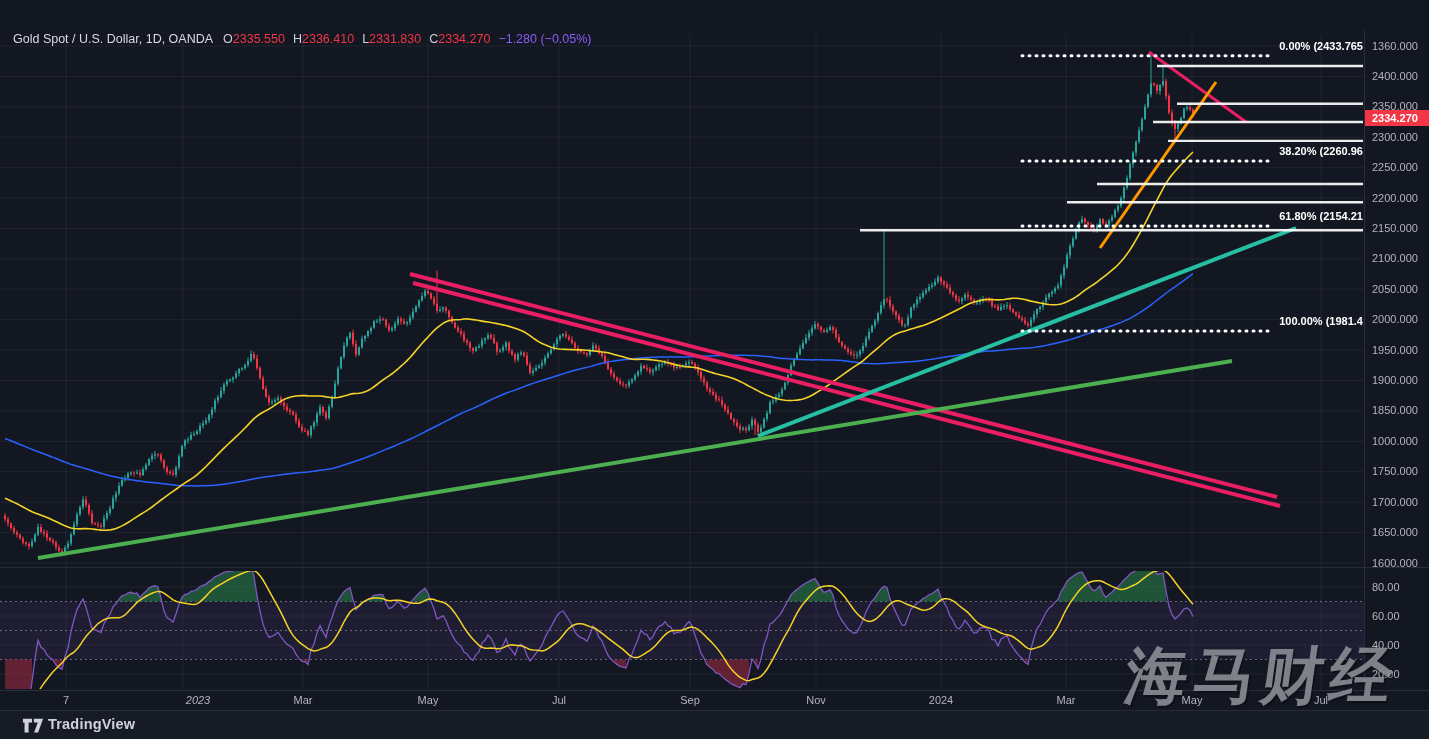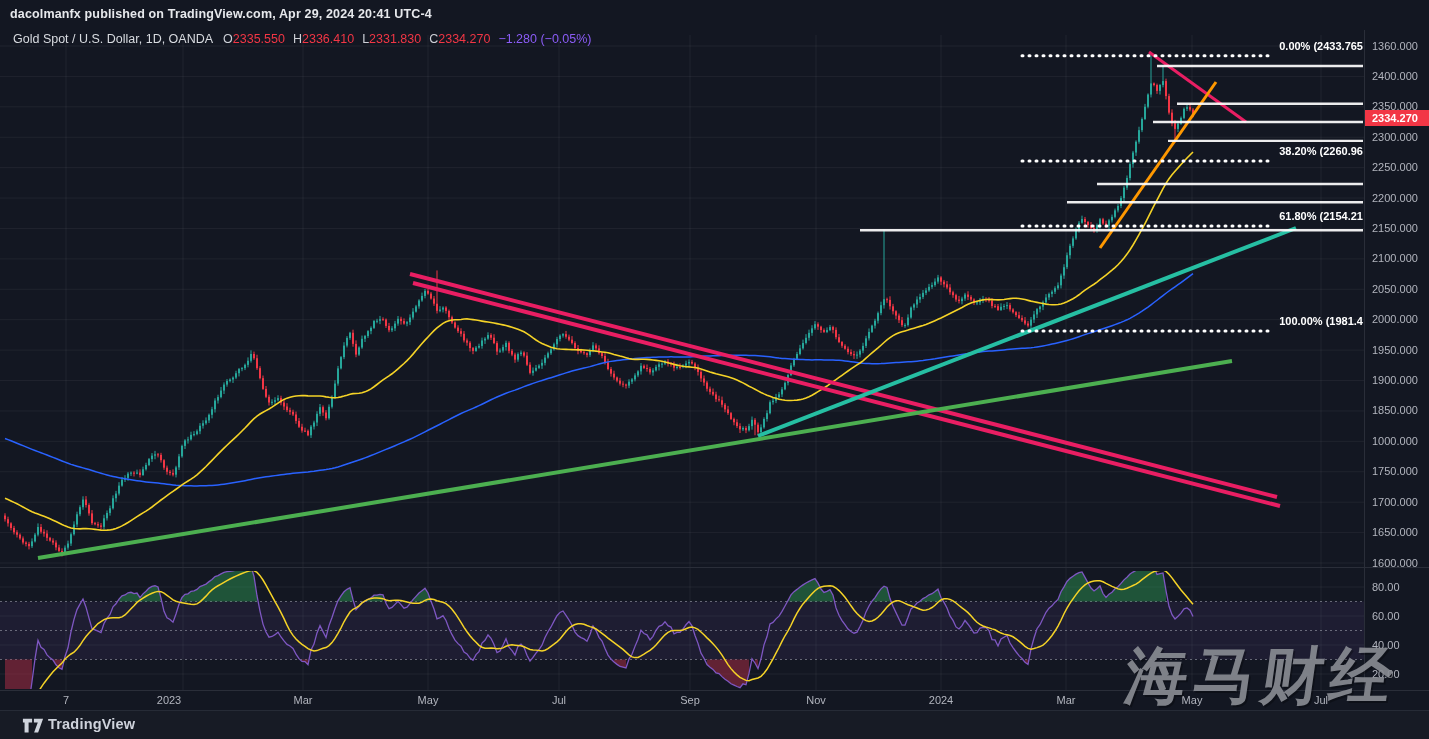--- a/index.html
+++ b/index.html
@@ -30,21 +30,20 @@
   .footer{position:absolute;left:0;top:710px;width:1429px;height:29px;
           background:#171b25;border-top:1px solid #262b36;z-index:7;text-align:right;}
   .brand{position:absolute;left:48px;top:5px;font-size:14.5px;font-weight:700;
          color:#cfd3dc;letter-spacing:.2px;}
   .tvlogo{position:absolute;left:22px;top:6px;}
 </style>
 </head>
 <body>
 
 <div class="app">
-  <div class="hdr">dacolmanfx published on TradingView.com, Apr 29, 2024 20:41 UTC-4</div>
 
   <svg id="chart-svg" width="1429" height="739">
       <line x1="66" y1="35" x2="66" y2="690" stroke="rgba(255,255,255,0.055)"></line>
       <line x1="183" y1="35" x2="183" y2="690" stroke="rgba(255,255,255,0.055)"></line>
       <line x1="303" y1="35" x2="303" y2="690" stroke="rgba(255,255,255,0.055)"></line>
       <line x1="428" y1="35" x2="428" y2="690" stroke="rgba(255,255,255,0.055)"></line>
       <line x1="559" y1="35" x2="559" y2="690" stroke="rgba(255,255,255,0.055)"></line>
       <line x1="690" y1="35" x2="690" y2="690" stroke="rgba(255,255,255,0.055)"></line>
       <line x1="816" y1="35" x2="816" y2="690" stroke="rgba(255,255,255,0.055)"></line>
       <line x1="941" y1="35" x2="941" y2="690" stroke="rgba(255,255,255,0.055)"></line>
@@ -952,21 +951,21 @@
       <div class="lbl" style="left: 1372px; top: 434.856px;">1000.000</div>
       <div class="lbl" style="left: 1372px; top: 465.268px;">1750.000</div>
       <div class="lbl" style="left: 1372px; top: 495.68px;">1700.000</div>
       <div class="lbl" style="left: 1372px; top: 526.092px;">1650.000</div>
       <div class="lbl" style="left: 1372px; top: 556.504px;">1600.000</div>
       <div class="lbl" style="left: 1372px; top: 580.5px;">80.00</div>
       <div class="lbl" style="left: 1372px; top: 609.5px;">60.00</div>
       <div class="lbl" style="left: 1372px; top: 638.5px;">40.00</div>
       <div class="lbl" style="left: 1372px; top: 667.5px;">20.00</div>
       <div class="lbl timelbl" style="left: 66px; top: 694px;">7</div>
-      <div class="lbl timelbl" style="left: 169px; top: 694px;">2023</div>
+      <div class="lbl timelbl" style="left: 198px; top: 694px; font-style: italic;">2023</div>
       <div class="lbl timelbl" style="left: 303px; top: 694px;">Mar</div>
       <div class="lbl timelbl" style="left: 428px; top: 694px;">May</div>
       <div class="lbl timelbl" style="left: 559px; top: 694px;">Jul</div>
       <div class="lbl timelbl" style="left: 690px; top: 694px;">Sep</div>
       <div class="lbl timelbl" style="left: 816px; top: 694px;">Nov</div>
       <div class="lbl timelbl" style="left: 941px; top: 694px;">2024</div>
       <div class="lbl timelbl" style="left: 1066px; top: 694px;">Mar</div>
       <div class="lbl timelbl" style="left: 1192px; top: 694px;">May</div>
       <div class="lbl timelbl" style="left: 1321px; top: 694px;">Jul</div>
       <div class="fib" style="right: 66px; top: 39.8748px;">0.00% (2433.765</div>

